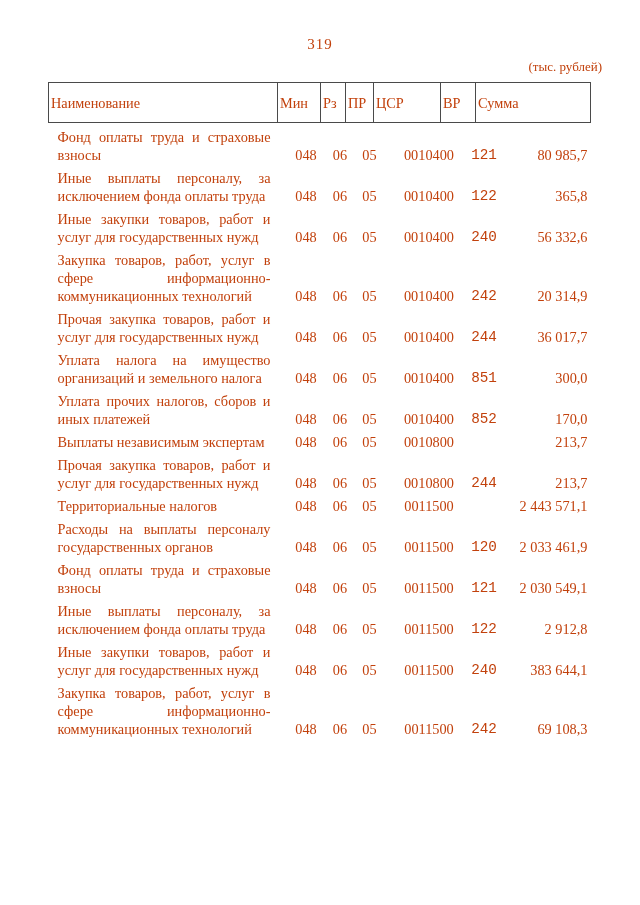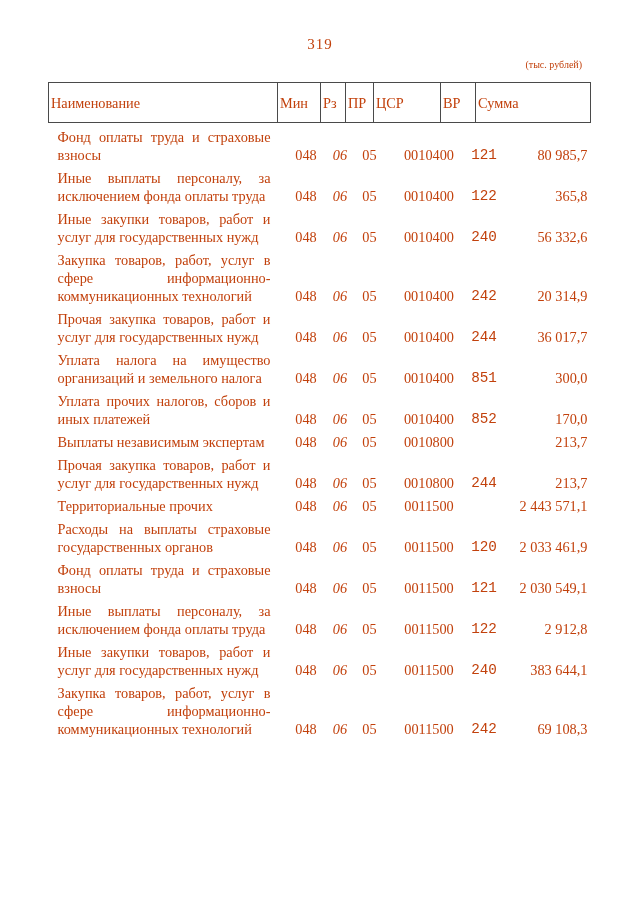--- a/index.html
+++ b/index.html
@@ -22,24 +22,24 @@
     top: 36px;
     left: 0;
     width: 640px;
     text-align: center;
     font-size: 15px;
     letter-spacing: 1px;
   }
   .units-note {
     position: absolute;
     top: 59px;
-    left: 44px;
+    left: 64px;
     width: 538px;
     text-align: right;
-    font-size: 10px;
+    font-size: 13px;
   }
   table.budget-table {
     position: absolute;
     top: 82px;
     left: 48px;
     width: 542px;
     border-collapse: collapse;
     table-layout: fixed;
     font-size: 14.3px;
     line-height: 18px;
@@ -68,21 +68,21 @@
   td.cell-name {
     text-align: justify;
     padding-left: 9px;
     padding-right: 7px;
   }
   td.cell-min, td.cell-rz, td.cell-pr, td.cell-csr, td.cell-vr {
     text-align: center;
     white-space: nowrap;
   }
   td.cell-min { transform: translateX(7px); }
-  td.cell-rz  { transform: translateX(7px); font-style: italic; }
+  td.cell-rz  { transform: translateX(7px); }
   td.cell-pr  { transform: translateX(10px); }
   td.cell-csr { transform: translateX(22px); }
   td.cell-vr  { transform: translateX(26px); font-family: Liberation Mono, monospace; }
   td.cell-sum {
     text-align: right;
     padding-right: 3px;
     white-space: nowrap;
   }
 </style>
 </head>
@@ -191,30 +191,30 @@
         <tr>
     <td class="cell-name">Прочая закупка товаров, работ и услуг для государственных нужд</td>
     <td class="cell-min">048</td>
     <td class="cell-rz">06</td>
     <td class="cell-pr">05</td>
     <td class="cell-csr">0010800</td>
     <td class="cell-vr">244</td>
     <td class="cell-sum">213,7</td>
   </tr>
         <tr>
-    <td class="cell-name">Территориальные прочих</td>
+    <td class="cell-name">Территориальные налогов</td>
     <td class="cell-min">048</td>
     <td class="cell-rz">06</td>
     <td class="cell-pr">05</td>
     <td class="cell-csr">0011500</td>
     <td class="cell-vr"></td>
     <td class="cell-sum">2 443 571,1</td>
   </tr>
         <tr>
-    <td class="cell-name">Расходы на выплаты страховые государственных органов</td>
+    <td class="cell-name">Расходы на выплаты персоналу государственных органов</td>
     <td class="cell-min">048</td>
     <td class="cell-rz">06</td>
     <td class="cell-pr">05</td>
     <td class="cell-csr">0011500</td>
     <td class="cell-vr">120</td>
     <td class="cell-sum">2 033 461,9</td>
   </tr>
         <tr>
     <td class="cell-name">Фонд оплаты труда и страховые взносы</td>
     <td class="cell-min">048</td>

